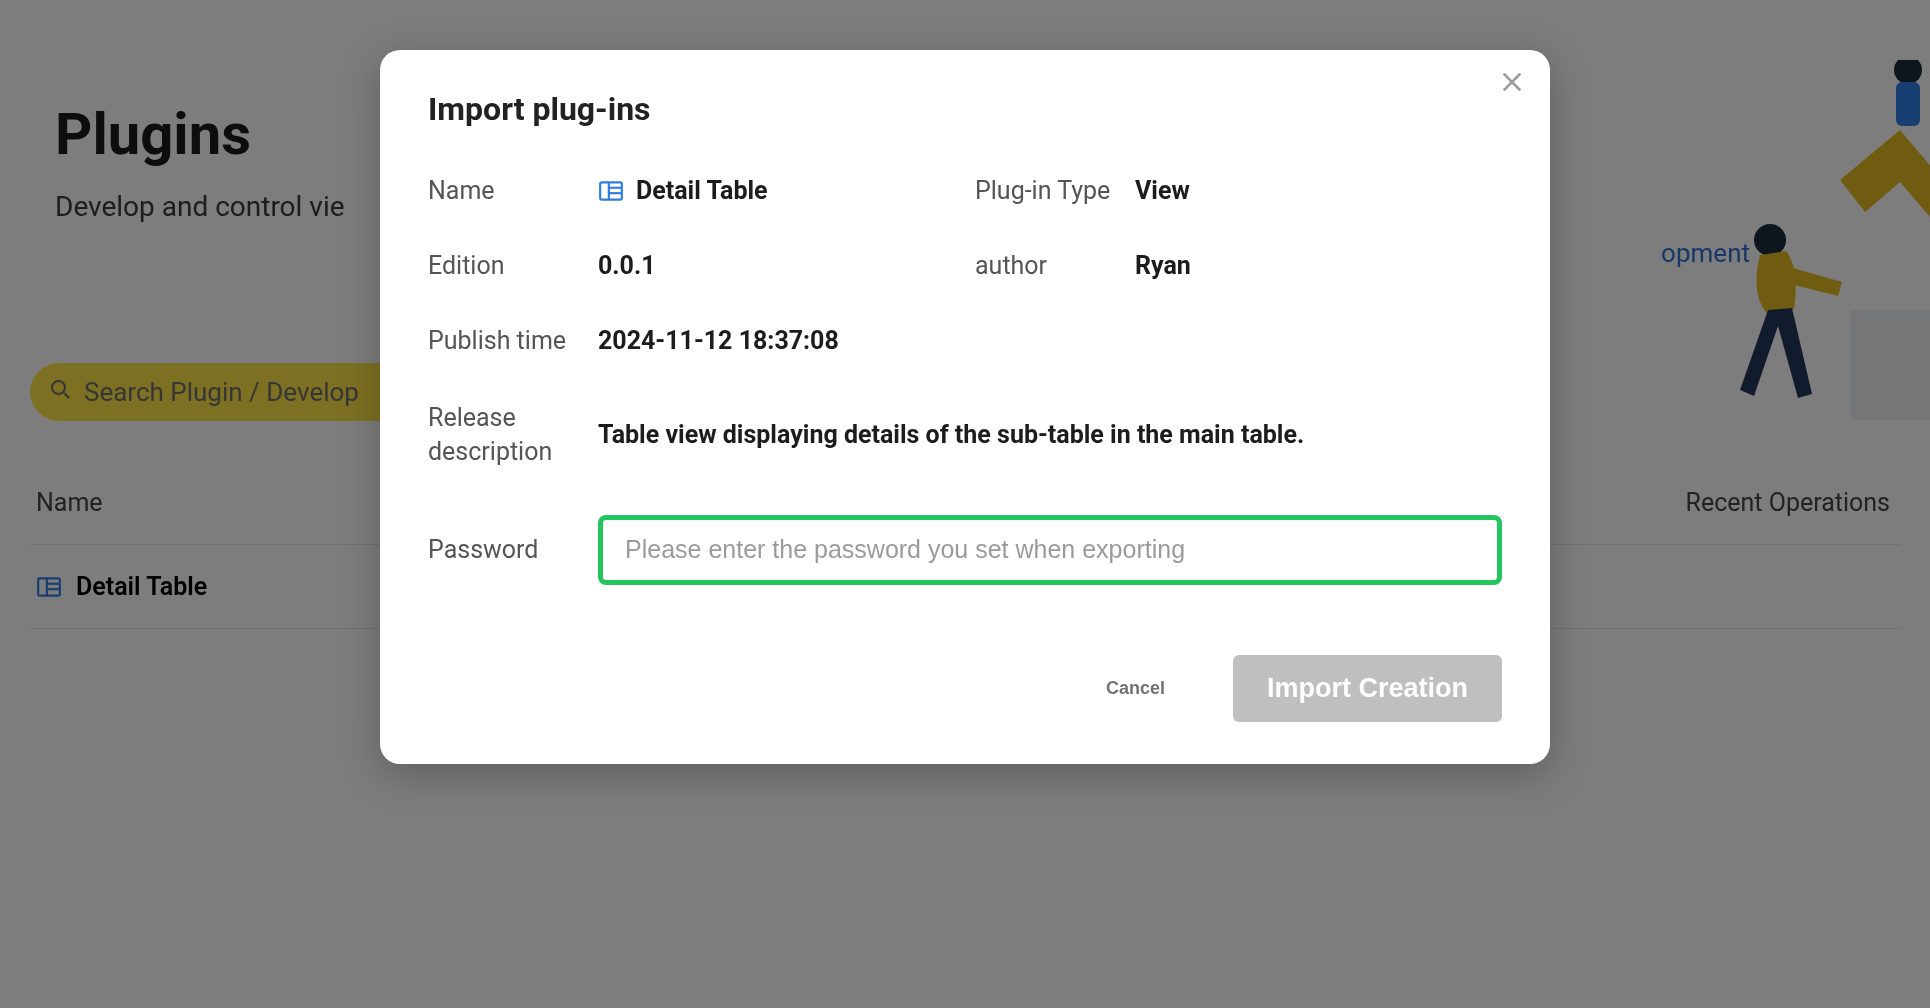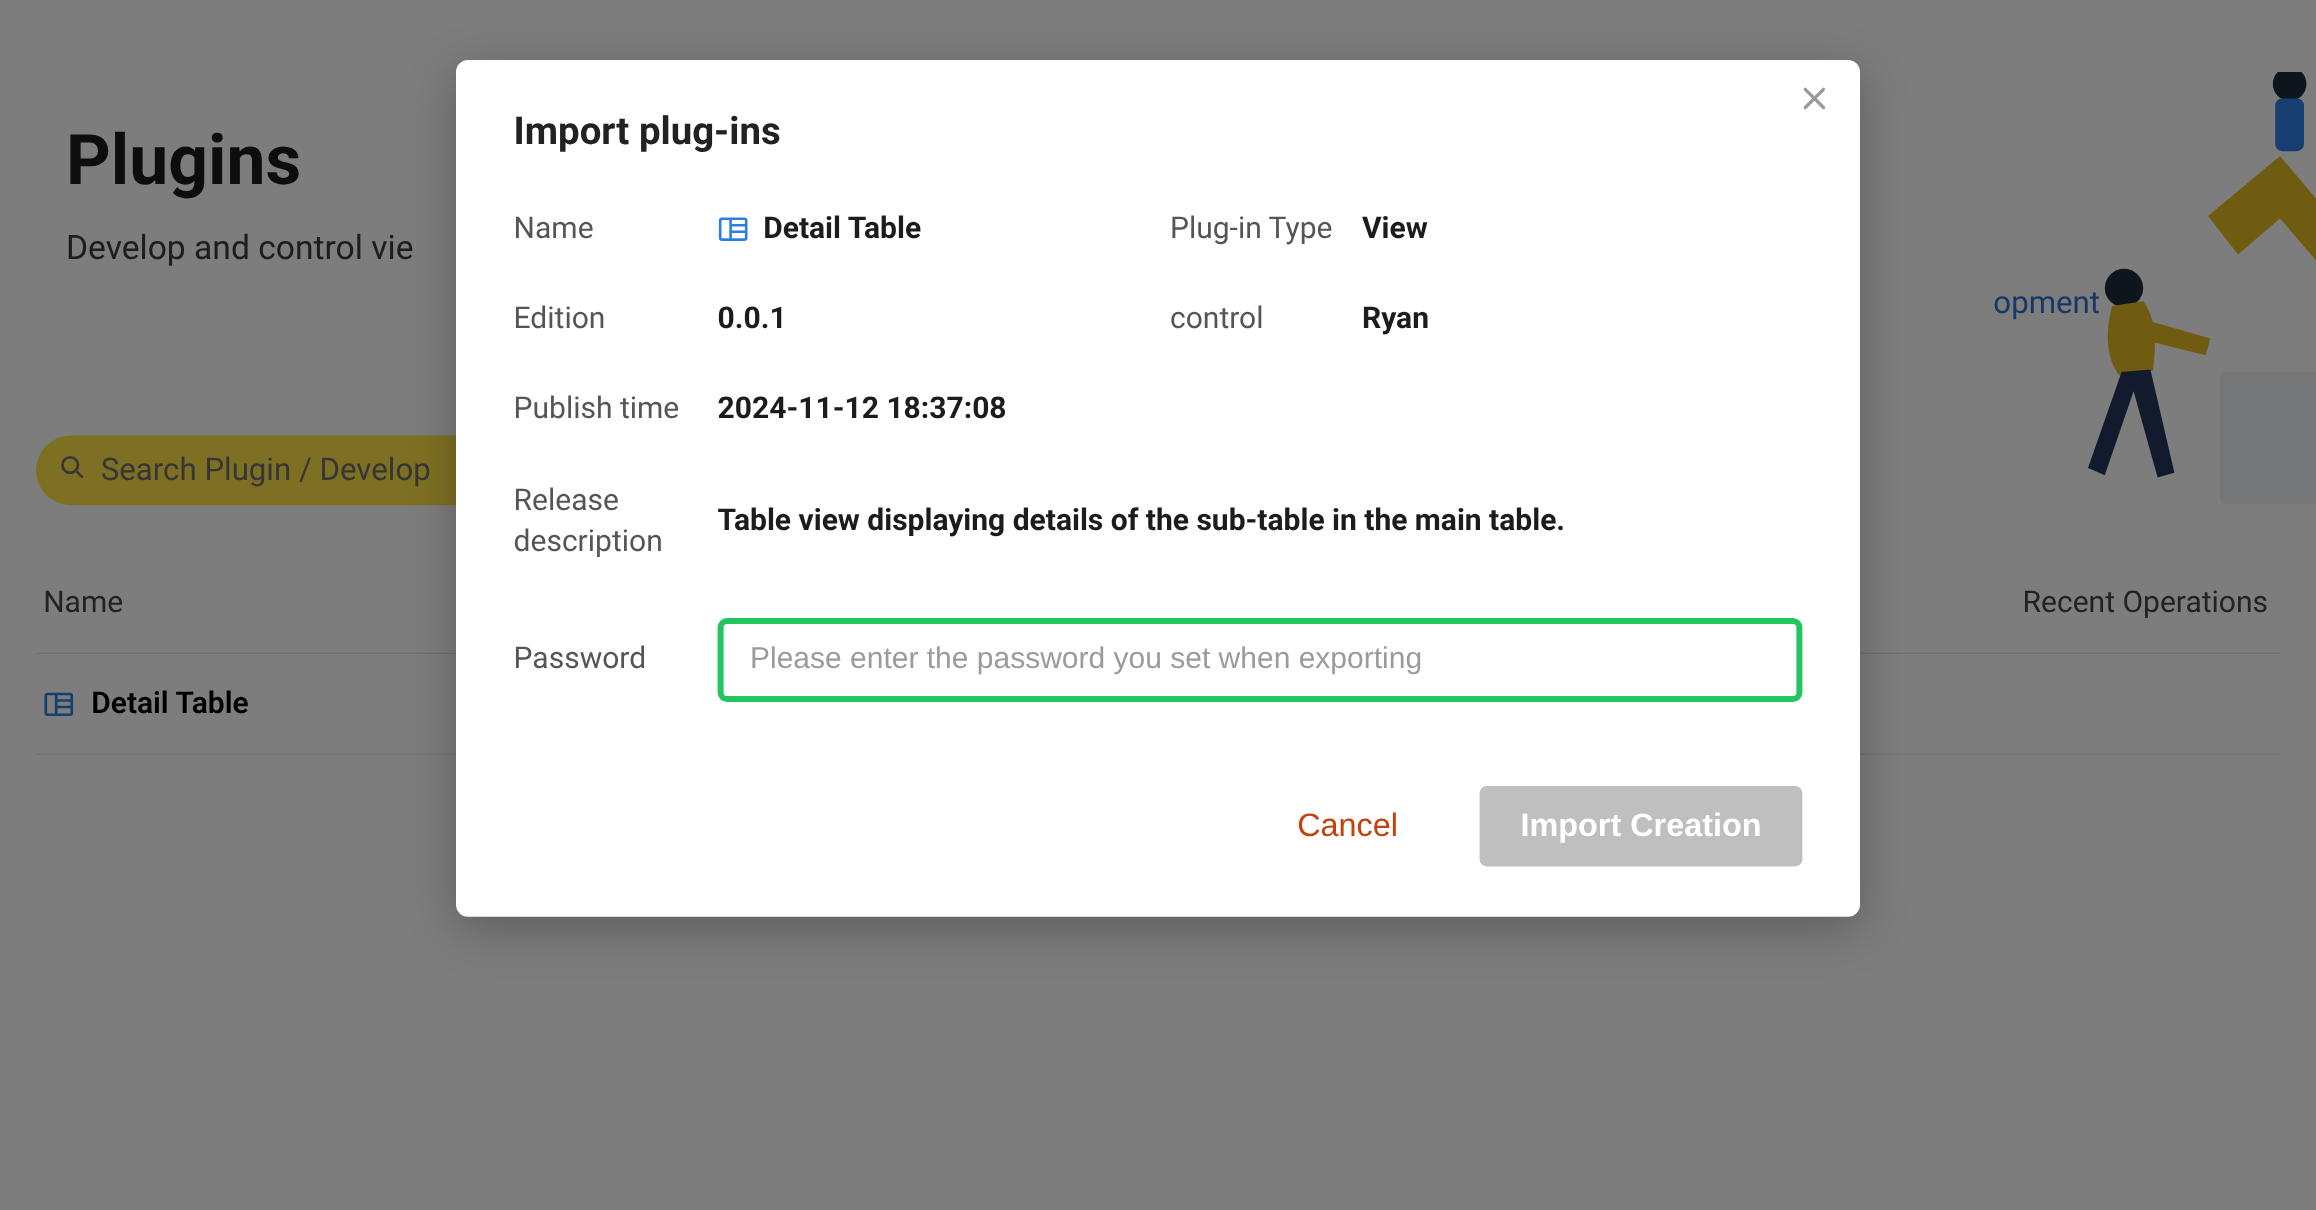--- a/index.html
+++ b/index.html
@@ -89,21 +89,21 @@
     background: rgba(0,0,0,0.5);
   }
 
   
   .modal {
     position: absolute;
     left: 50%; top: 50px;
     transform: translateX(-50%);
     width: 1170px;
     background: #fff;
-    border-radius: 10px;
+    border-radius: 20px;
     box-shadow: 0 10px 40px rgba(0,0,0,0.25);
     padding: 40px 48px 42px 48px;
   }
   .modal-close {
     position: absolute;
     right: 18px; top: 14px;
     width: 40px; height: 40px;
     display: flex; align-items: center; justify-content: center;
     cursor: pointer;
     color: #9a9a9a;
@@ -145,23 +145,23 @@
   .modal-actions {
     display: flex;
     justify-content: flex-end;
     gap: 60px;
     align-items: center;
     margin-top: 70px;
   }
   .btn-cancel {
     background: transparent;
     border: none;
-    font-size: 27px;
-    color: #c2410c;
-    font-weight: 400;
+    font-size: 18px;
+    color: #737373;
+    font-weight: 700;
     cursor: pointer;
     padding: 10px 8px;
   }
   .btn-import {
     background: #bfbfbf;
     border: none;
     color: #fff;
     font-size: 27px;
     font-weight: 700;
     padding: 18px 34px;
@@ -252,21 +252,21 @@
             <line x1="10" y1="14" x2="22" y2="14" stroke="#2f7de1" stroke-width="2"></line>
           </svg>
       </span>
       <span>Detail Table</span>
     </div>
     <div class="f-label">Plug-in Type</div>
     <div class="f-value">View</div>
 
     <div class="f-label">Edition</div>
     <div class="f-value">0.0.1</div>
-    <div class="f-label">control</div>
+    <div class="f-label">author</div>
     <div class="f-value">Ryan</div>
 
     <div class="f-label full-row-label">Publish time</div>
     <div class="f-value full-row-value">2024-11-12 18:37:08</div>
 
     <div class="f-label full-row-label two-line">Release description</div>
     <div class="f-value full-row-value">Table view displaying details of the sub-table in the main table.</div>
 
     <div class="f-label full-row-label">Password</div>
     <input class="password-input" type="text" placeholder="Please enter the password you set when exporting" style="">

